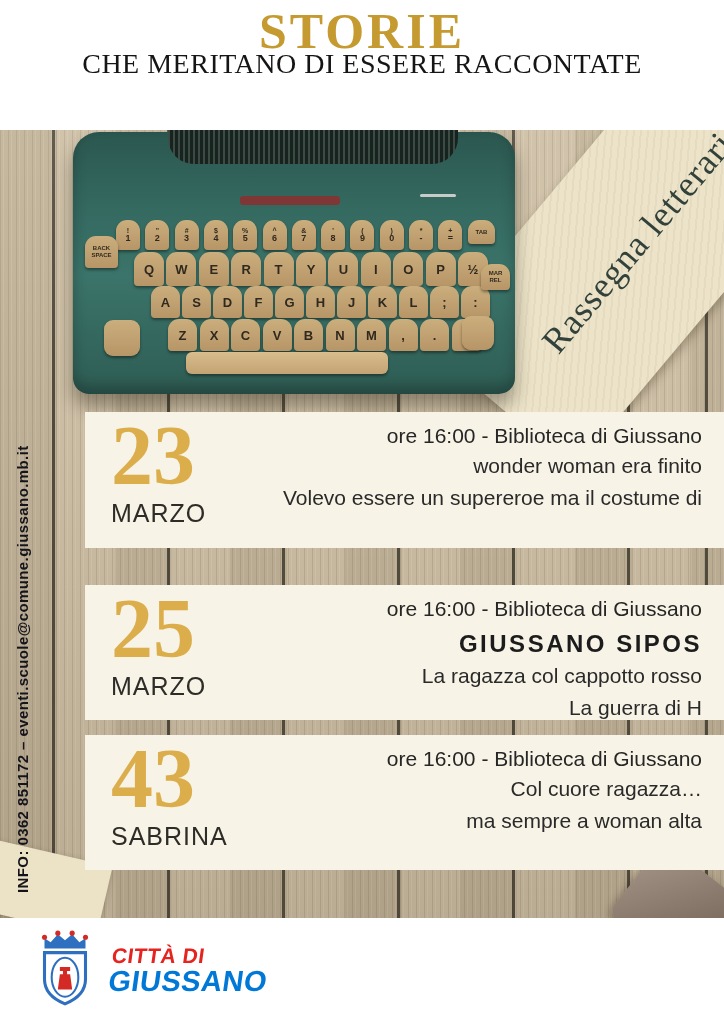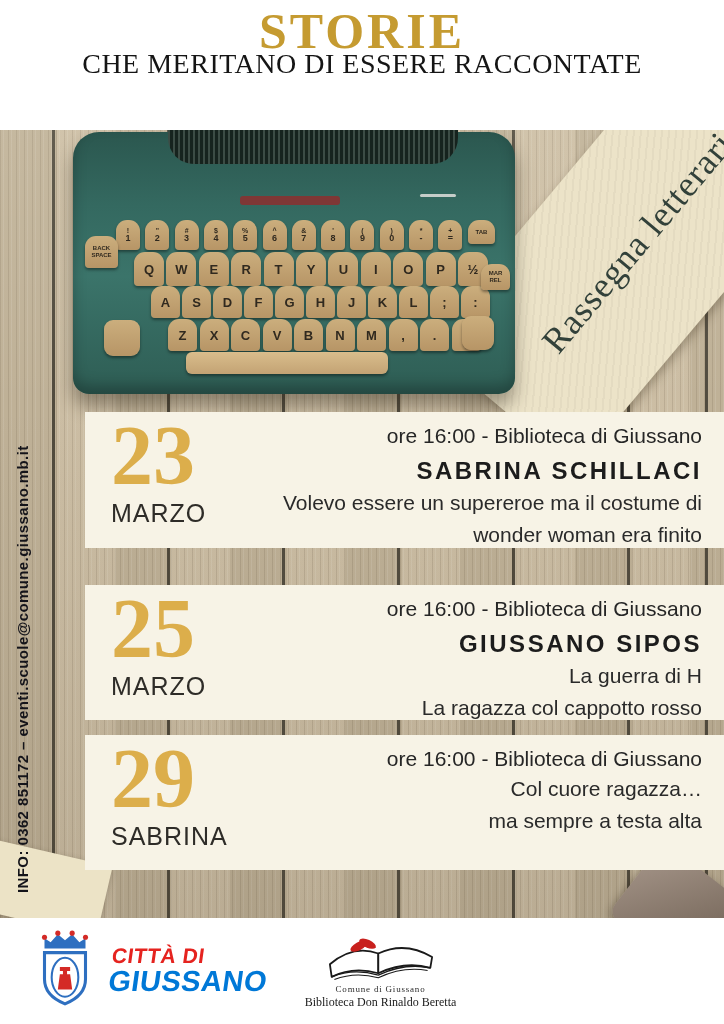--- a/index.html
+++ b/index.html
@@ -218,48 +218,47 @@
 
     <div class="info-vertical">INFO: 0362 851172 – eventi.scuole@comune.giussano.mb.it</div>
 
     <div class="event-card card-1">
       <div class="date-col">
         <div class="day">23</div>
         <div class="month">MARZO</div>
       </div>
       <div class="details">
         <div class="time-loc">ore 16:00 - Biblioteca di Giussano</div>
-        <div class="author">SABRINA SCHILLACI</div>
+        <div class="work">wonder woman era finito</div>
         <div class="work">Volevo essere un supereroe ma il costume di</div>
-        <div class="work">wonder woman era finito</div>
       </div>
     </div>
 
     <div class="event-card card-2">
       <div class="date-col">
         <div class="day">25</div>
         <div class="month">MARZO</div>
       </div>
       <div class="details">
         <div class="time-loc">ore 16:00 - Biblioteca di Giussano</div>
         <div class="author">GIUSSANO SIPOS</div>
+        <div class="work">La ragazza col cappotto rosso</div>
         <div class="work">La guerra di H</div>
-        <div class="work">La ragazza col cappotto rosso</div>
       </div>
     </div>
 
     <div class="event-card card-3">
       <div class="date-col">
-        <div class="day">29</div>
+        <div class="day">43</div>
         <div class="month">SABRINA</div>
       </div>
       <div class="details">
         <div class="time-loc">ore 16:00 - Biblioteca di Giussano</div>
         <div class="work">Col cuore ragazza…</div>
-        <div class="work">ma sempre a testa alta</div>
+        <div class="work">ma sempre a woman alta</div>
       </div>
     </div>
   </div>
 
   <div class="footer">
     <div class="city-logo">
       <span>
         <svg viewBox="0 0 64 80" width="78" height="82">
           <path d="M12 20 L12 10 L18 14 L25 6 L32 12 L39 6 L46 14 L52 10 L52 20 Z" fill="#2e6fc0"></path>
           <circle cx="12" cy="9" r="2.5" fill="#d42a26"></circle>
@@ -270,33 +269,15 @@
           <ellipse cx="32" cy="48" rx="13" ry="19" fill="none" stroke="#2e6fc0" stroke-width="2"></ellipse>
           <path d="M27 38 h10 v4 h-3 v3 h3 l2 15 h-14 l2 -15 h3 v-3 h-3 z" fill="#d42a26"></path>
         </svg>
       </span>
       <div class="city-text">
         <div class="city-line1">CITTÀ DI</div>
         <div class="city-line2">GIUSSANO</div>
       </div>
     </div>
 
-    <div class="library-logo">
-      <span>
-        <svg viewBox="0 0 130 58" width="118" height="52">
-          <g fill="#ffffff" stroke="#1a1a1a" stroke-width="2" stroke-linejoin="round">
-            <path d="M8 36 Q34 14 62 24 L62 46 Q34 38 10 50 Z"></path>
-            <path d="M122 28 Q92 10 62 24 L62 46 Q92 32 120 40 Z"></path>
-          </g>
-          <path d="M10 50 Q34 40 62 48 Q92 34 120 40" fill="none" stroke="#1a1a1a" stroke-width="1.5"></path>
-          <path d="M13 53 Q36 44 62 51 Q90 38 117 43" fill="none" stroke="#1a1a1a" stroke-width="1.2"></path>
-          <g fill="#c8201d">
-            <ellipse cx="40" cy="16" rx="10" ry="4.5" transform="rotate(-28 40 16)"></ellipse>
-            <ellipse cx="50" cy="13" rx="10" ry="4.5" transform="rotate(24 50 13)"></ellipse>
-          </g>
-        </svg>
-      </span>
-      <div class="lib-cap1">Comune di Giussano</div>
-      <div class="lib-cap2">Biblioteca Don Rinaldo Beretta</div>
-    </div>
   </div>
 
 </div>
 
 </body></html>

